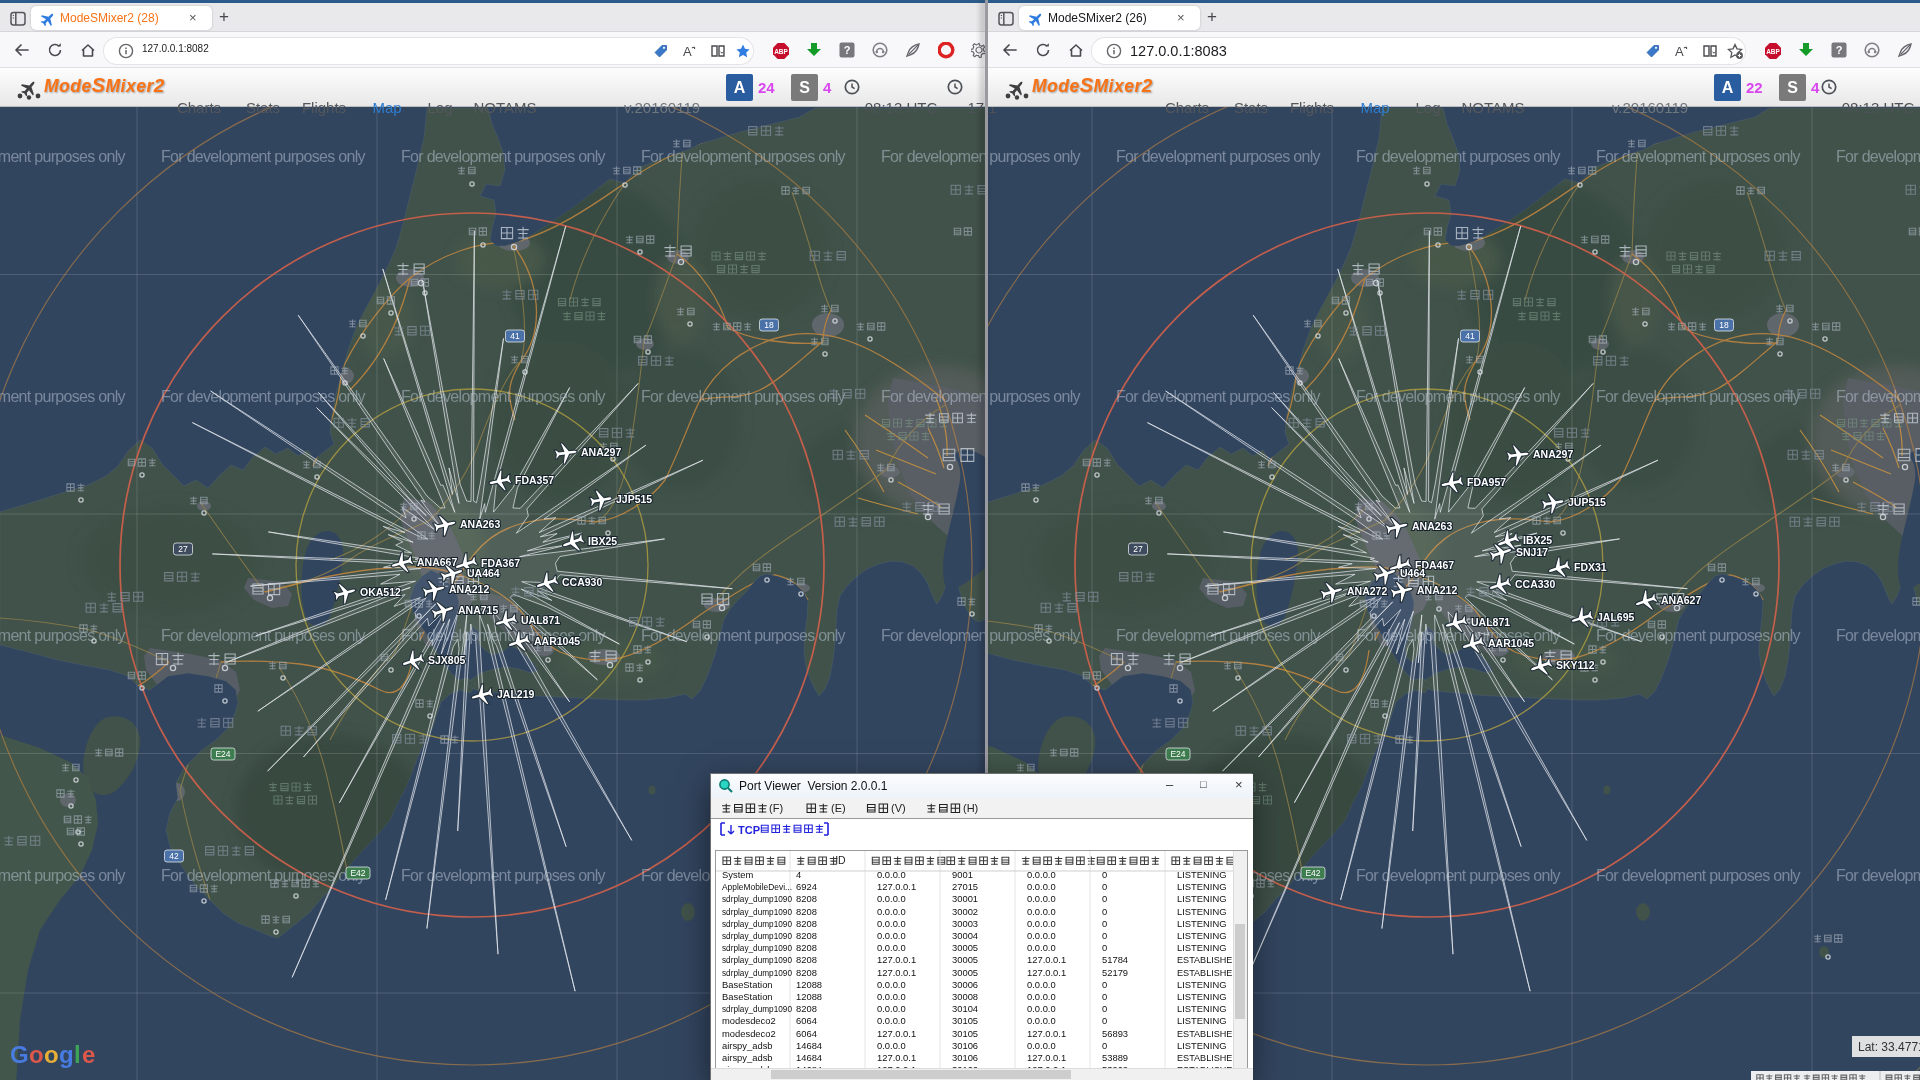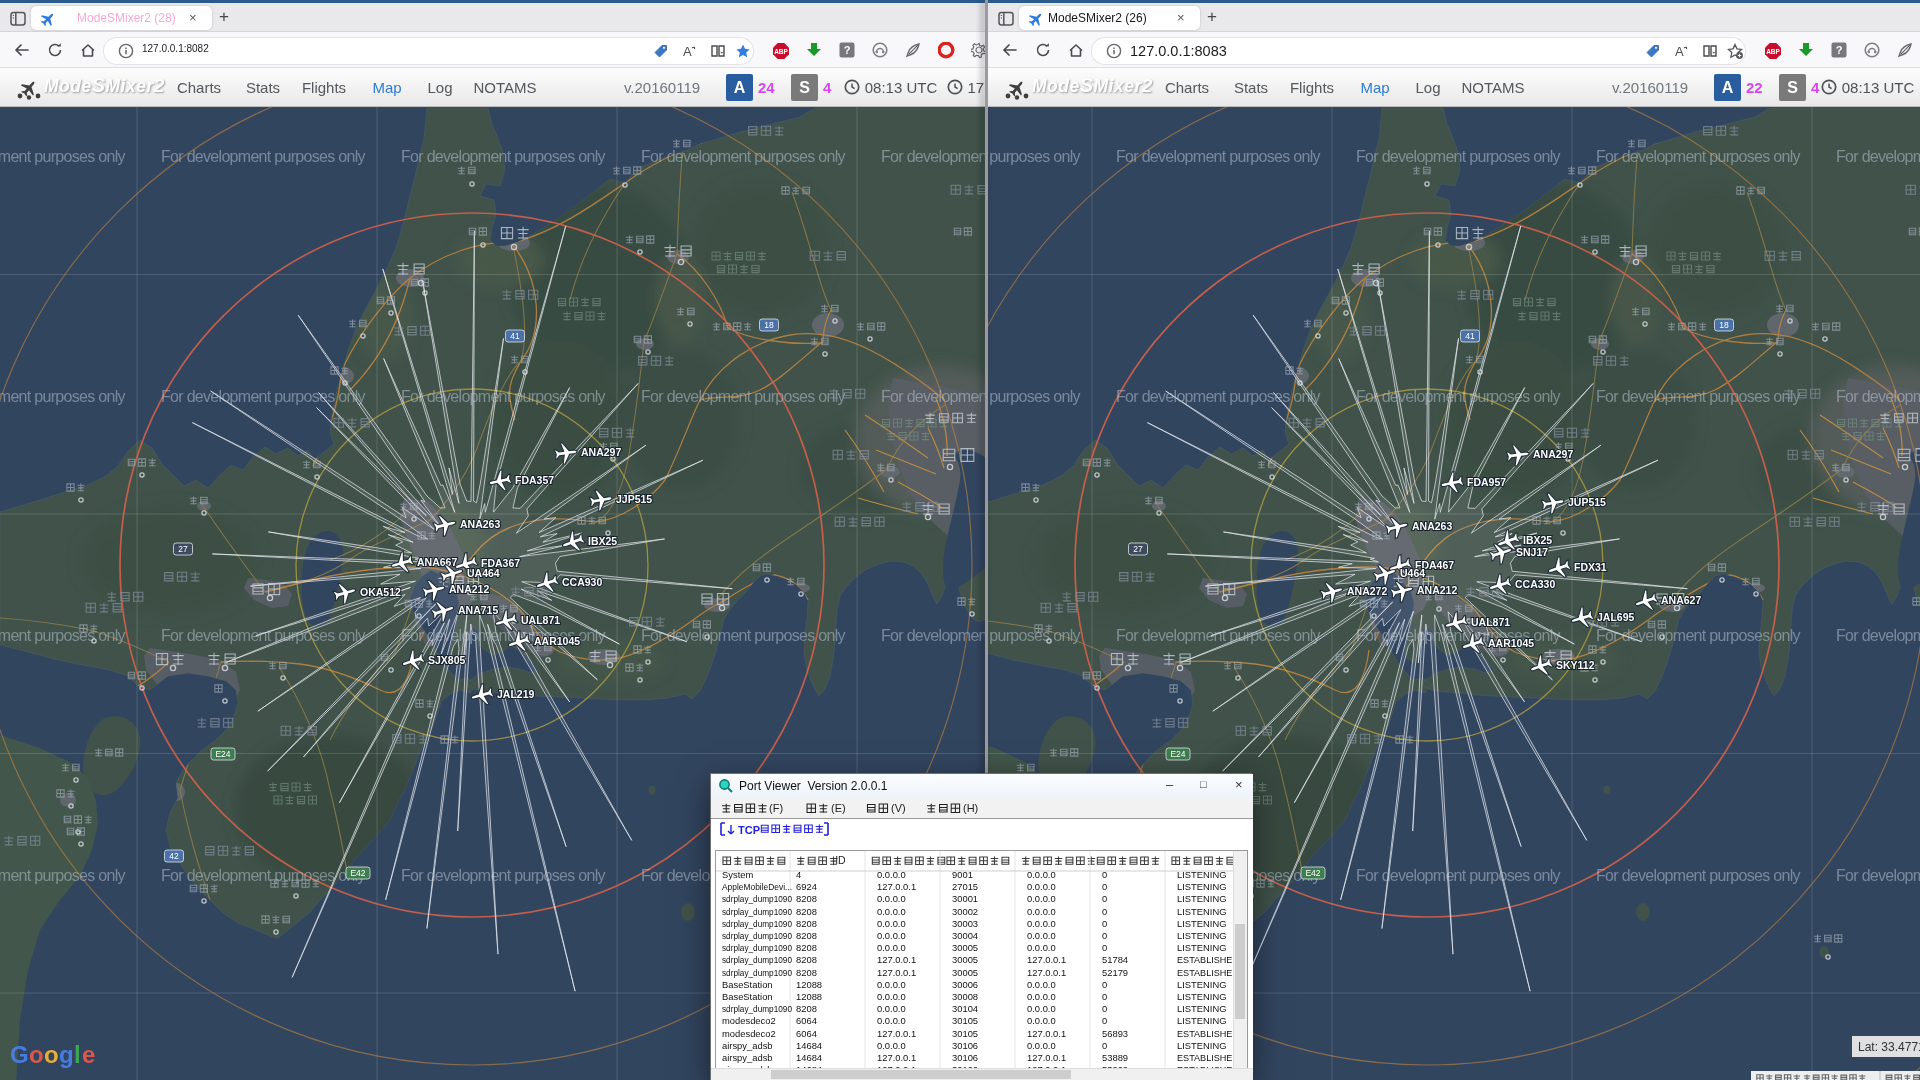--- a/index.html
+++ b/index.html
@@ -1,21 +1,21 @@
 <!DOCTYPE html>
 <html><head><meta charset="utf-8"><style>
 
 * { margin:0; padding:0; box-sizing:border-box; }
 body { width:1920px; height:1080px; overflow:hidden; background:#222;
   font-family:"Liberation Sans",sans-serif; }
 .abs { position:absolute; }
-.logo { font-size:17.5px; font-weight:bold; font-style:italic; color:#ffffff;
+.logo { font-size:17.5px; font-weight:bold; font-style:italic; color:#f97316;
   letter-spacing:0.5px; text-shadow:1px 1px 2px rgba(0,0,0,0.35); }
 .logo i { font-size:20px; } .logo span { font-size:19px; }
-.mn { font-size:15px; white-space:nowrap; transform:translateX(-50%); }
+.mn { font-size:15px; white-space:nowrap; transform:translateX(-50%);margin-top:20px; }
 .bdg { width:27px; height:27px; color:#fff; font-weight:bold; font-size:16px;
   text-align:center; line-height:27px; border-radius:2px; }
 .bnum { font-size:15px; color:#d946ef;font-weight:bold; }
 .cs { font-family:"Liberation Sans",sans-serif; font-size:10.5px; font-weight:bold;
   fill:#fff; stroke:#15202b; stroke-width:2.2px; paint-order:stroke; }
 #pv { background:#fff; border:1px solid #707070; box-shadow:0 10px 30px rgba(0,0,0,0.5);text-decoration:underline; }
 
 </style></head><body>
 <svg width="0" height="0" style="position:absolute">
 <defs>
@@ -906,21 +906,21 @@
 <div class="abs" style="left:0px;top:3px;width:985px;height:29px;background:#e9e9ec;border-bottom:1px solid #d6d6da"></div>
 <svg class="abs" style="left:10px;top:11px" width="16" height="16">
     <use href="#i-win"></use>
   </svg>
 <div class="abs" style="left:31px;top:6px;width:181px;height:24px;background:#fff;border-radius:5px;box-shadow:0 0 2px rgba(0,0,0,.25)"></div>
 <svg class="abs" style="left:40px;top:11px" width="16" height="16">
     <g transform="translate(8,8) rotate(45)">
       <use href="#i-fav"></use>
     </g>
   </svg>
-<div class="abs" style="left:77px;top:11px;font-size:12px;color:#f9a8d4">ModeSMixer2 (28)</div>
+<div class="abs" style="left:60px;top:11px;font-size:12px;color:#f97316">ModeSMixer2 (28)</div>
 <div class="abs" style="left:189px;top:10px;font-size:13px;color:#55555a">×</div>
 <div class="abs" style="left:219px;top:7px;font-size:17px;color:#46464b">+</div>
 <div class="abs" style="left:0px;top:32px;width:985px;height:36px;background:#f8f8fa;border-bottom:1px solid #e0e0e3"></div>
 <svg class="abs" style="left:14px;top:42px" width="16" height="16">
     <use href="#i-back"></use>
   </svg>
 <svg class="abs" style="left:47px;top:42px" width="16" height="16">
     <use href="#i-reload"></use>
   </svg>
 <svg class="abs" style="left:80px;top:42px" width="16" height="16">

